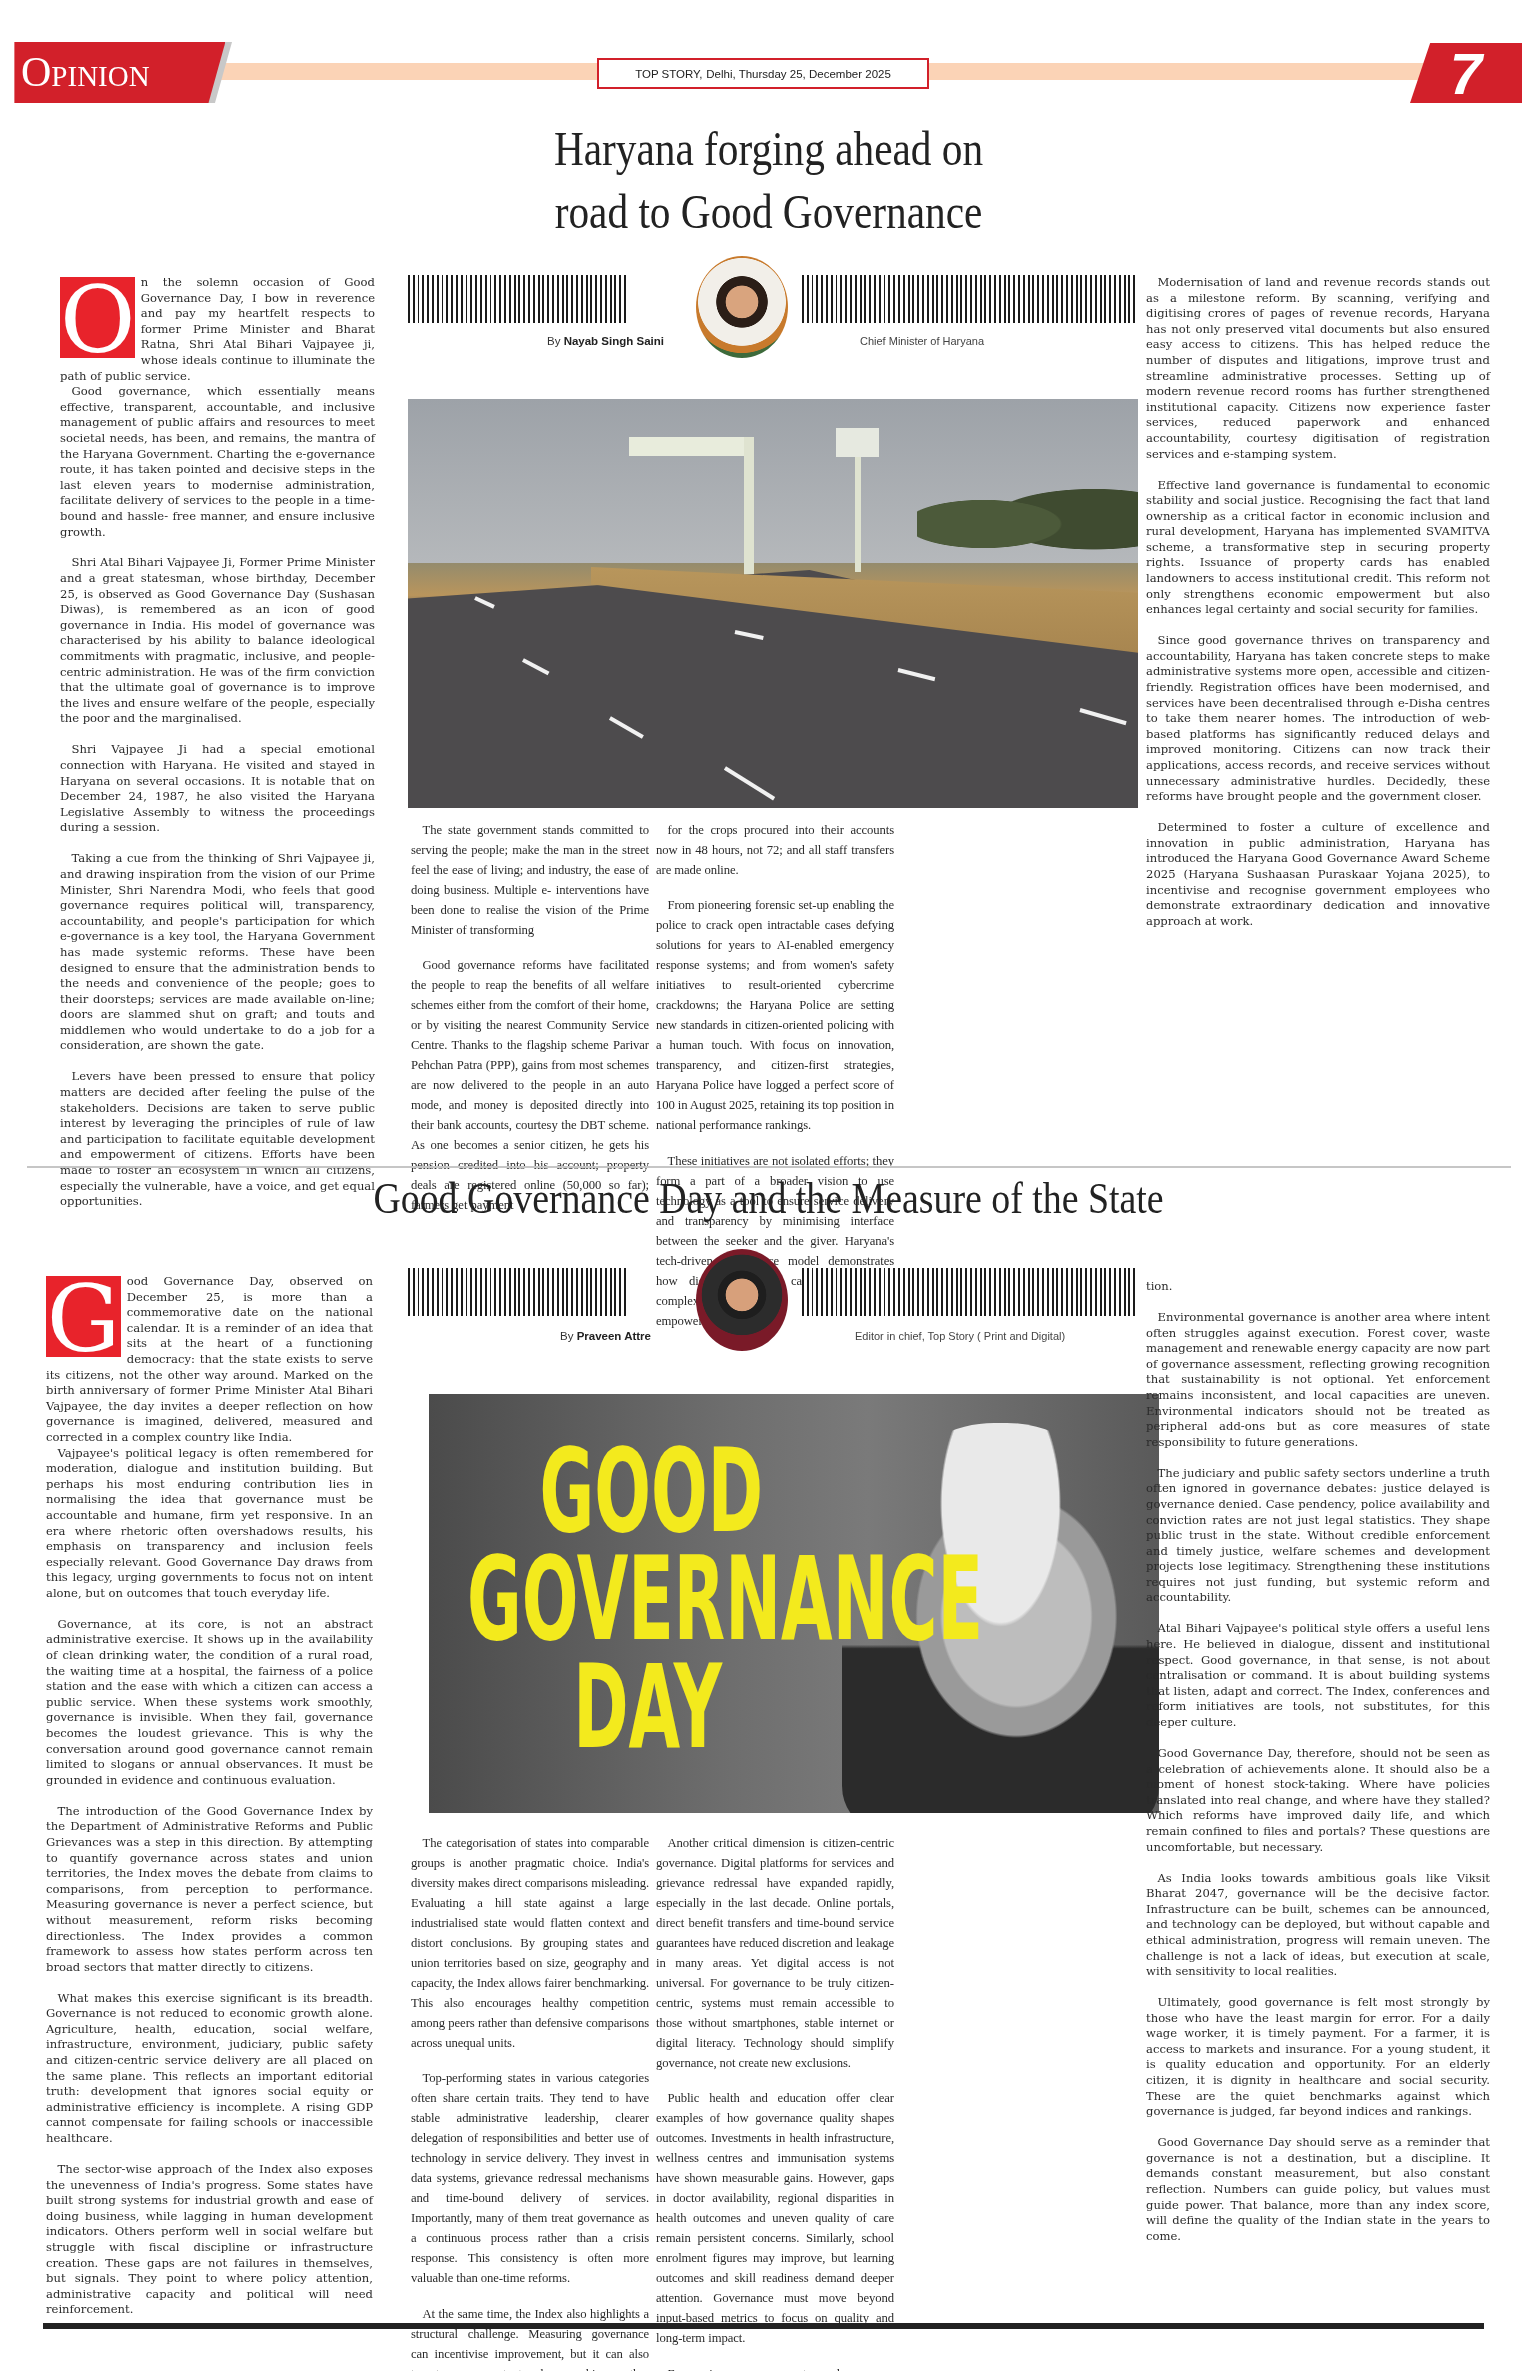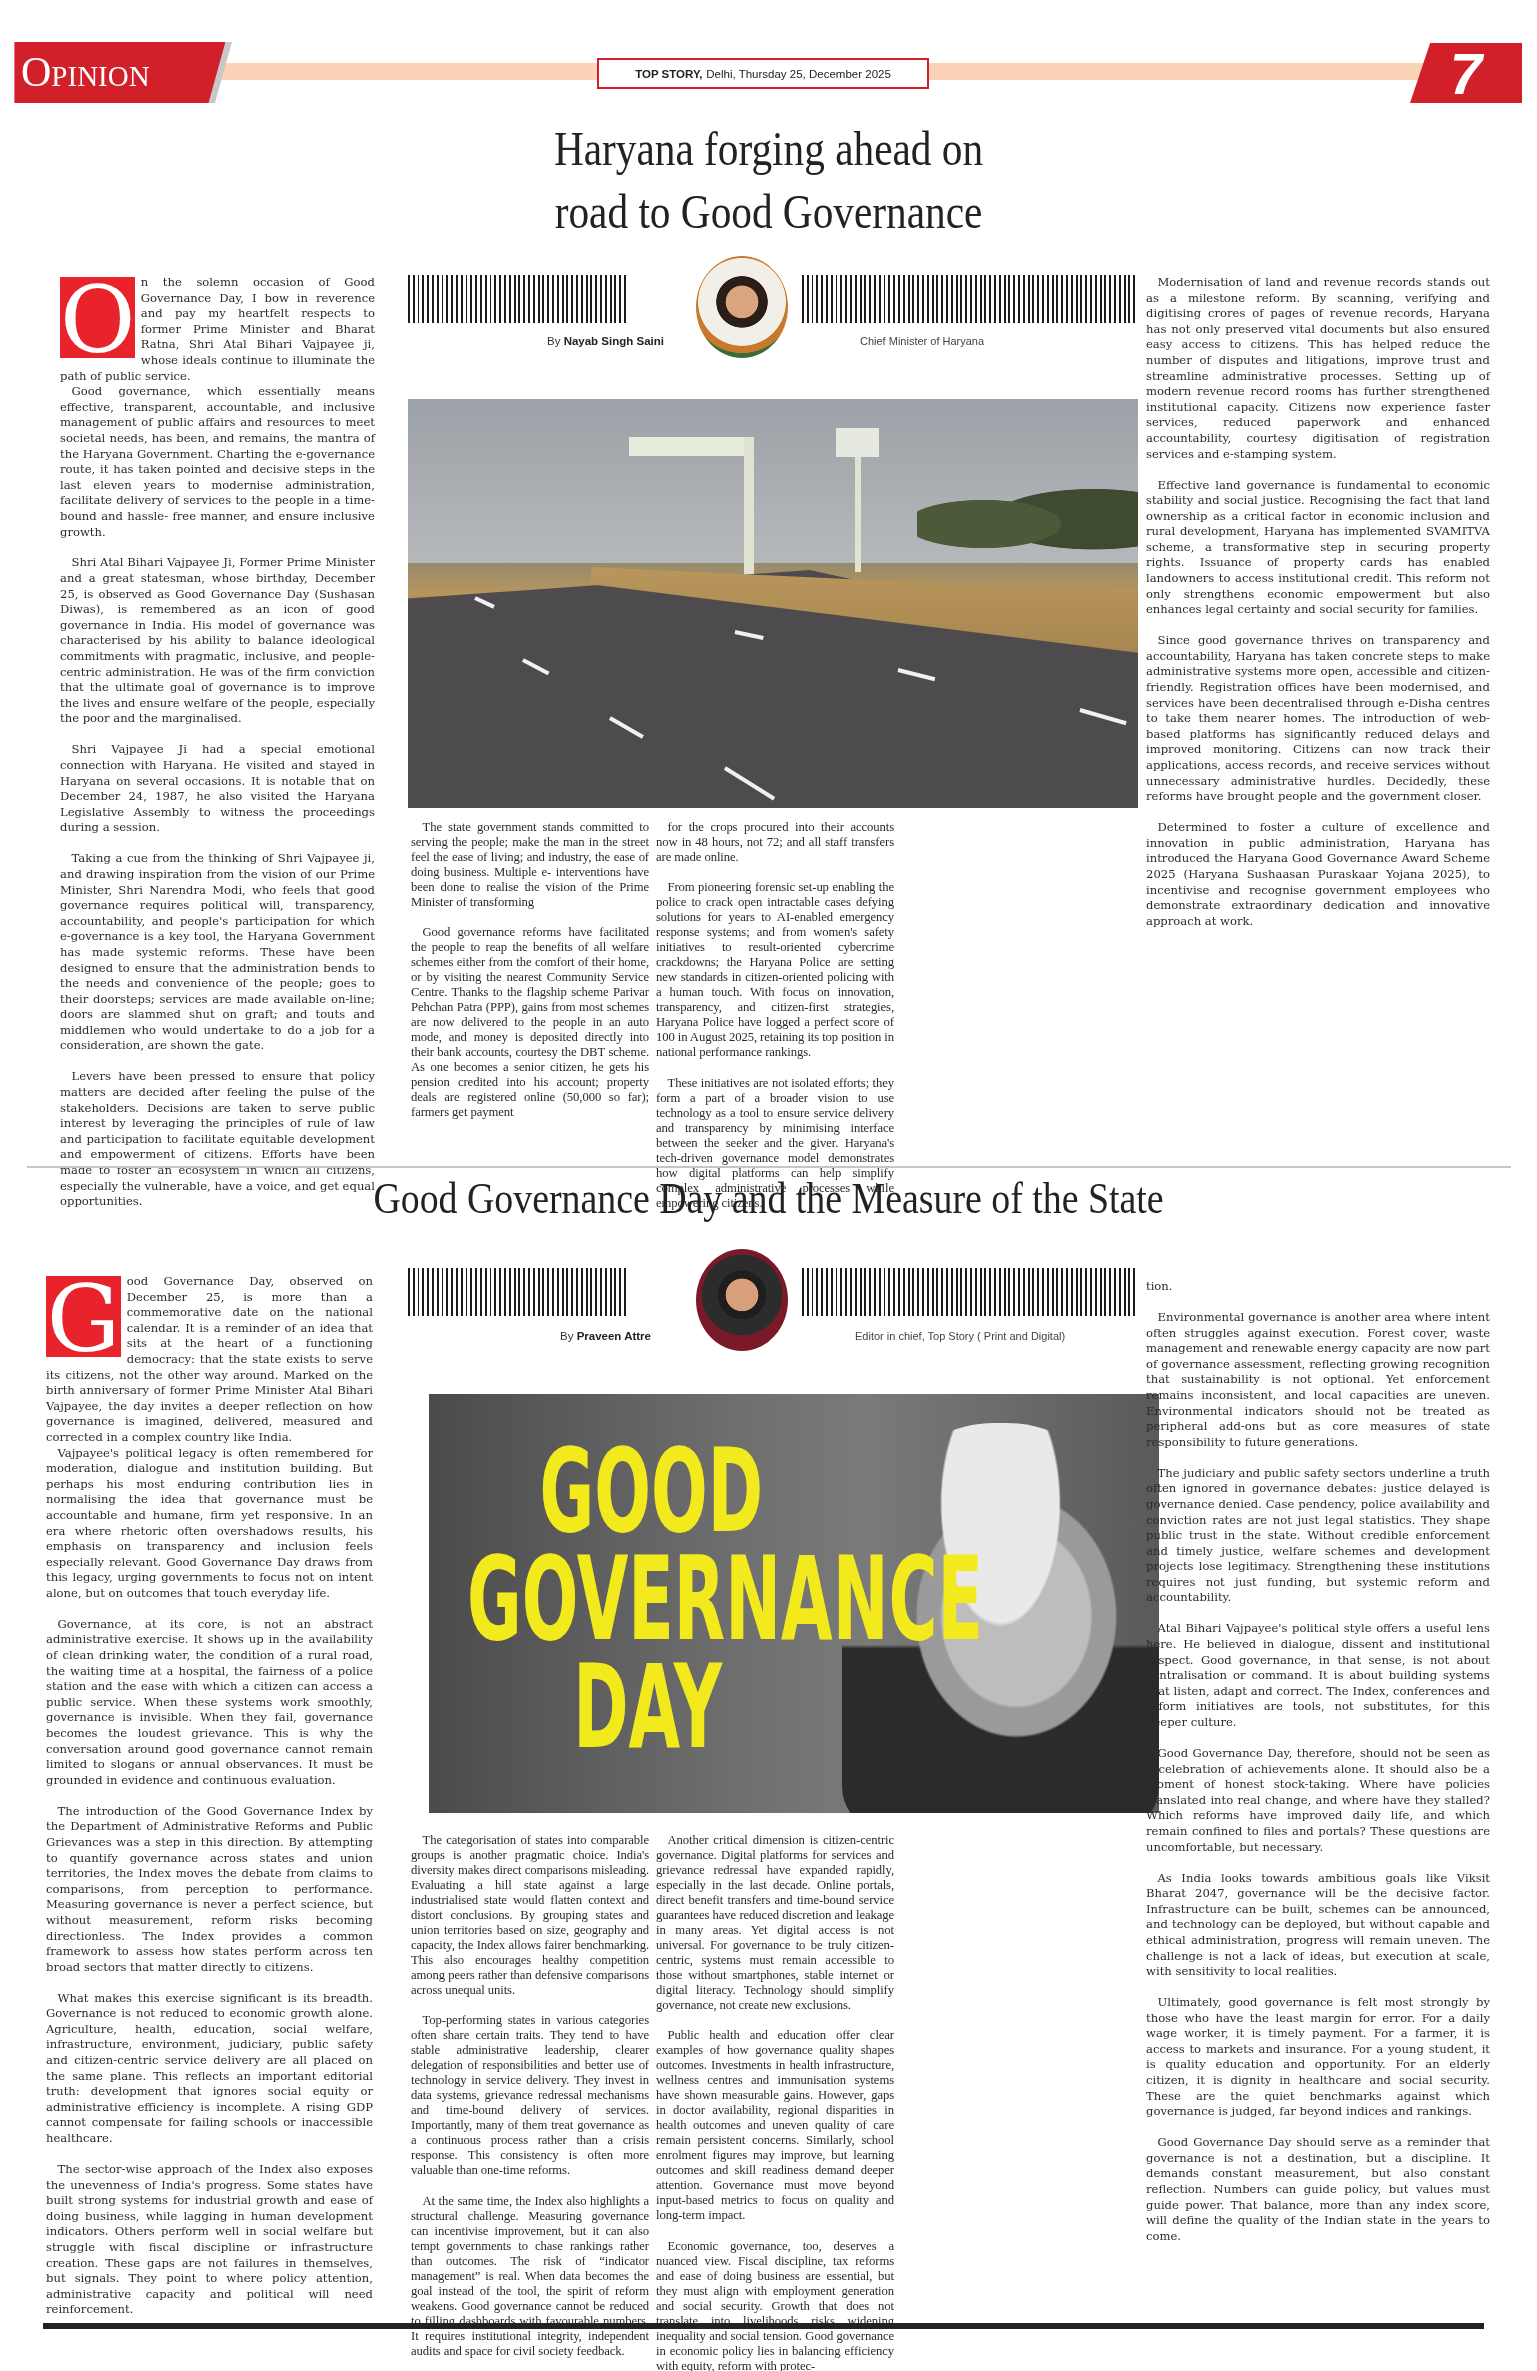--- a/index.html
+++ b/index.html
@@ -13,36 +13,36 @@
     clip-path: polygon(0 0, 100% 0, 92% 100%, 0 100%); box-shadow: 3.8px 0 0 #bbb; }
   .opinion-shadow { position: absolute; left: 19px; top: 42px; width: 213px; height: 61px; background: #c8c8c8;
     clip-path: polygon(0 0, 100% 0, 92% 100%, 0 100%); }
   .opinion-label { position: absolute; left: 21px; top: 48px; font-family: "Liberation Serif", serif; color: #fff;
     font-size: 38px; letter-spacing: 0; line-height: 48px; }
   .opinion-label .big { font-size: 42px; }
   .opinion-label .small { font-size: 29px; }
   .dateline-box { position: absolute; left: 597px; top: 58px; width: 332px; height: 31px; background: #fff;
     border: 2.9px solid #d2202a; display: flex; align-items: center; justify-content: center;
     font-family: "Liberation Sans", sans-serif; font-size: 11.5px; color: #222; }
-  .dateline-box .brand { font-weight: bold; margin-right: 3.8px; }
+  .dateline-box .brand { font-weight: normal; margin-right: 3.8px; }
   .pageno { position: absolute; left: 1410px; top: 43px; width: 112px; height: 60px; background: #d2202a;
     clip-path: polygon(18% 0, 100% 0, 100% 100%, 0 100%); display: flex; align-items: center; justify-content: center;
     font-family: "Liberation Sans", sans-serif; font-weight: bold; font-style: italic; color: #fff; font-size: 58px; }
 
   
   .headline { position: absolute; text-align: center; font-family: "Liberation Serif", serif; color: #222; font-weight: normal; }
   .headline-1 { left: 384px; top: 117px; width: 769px; font-size: 48px; line-height: 63px; transform: scaleX(0.86); }
   .headline-2 { left: 96px; top: 1170px; width: 1345px; font-size: 44px; line-height: 58px; transform: scaleX(0.86); }
 
   
   .col { position: absolute; font-size: 11.6px; line-height: 15.6px; text-align: justify; hyphens: auto; color: #2a2a2a; }
   .col p { text-indent: 11.5px; margin-bottom: 15.4px; }
   .col p.tight { margin-bottom: 0; }
   .col p.first { text-indent: 0; }
-  .col-narrow { font-family: "Liberation Serif", serif; font-size: 12.7px; line-height: 15px; letter-spacing: -0.1px; }
+  .col-narrow { font-family: "Liberation Serif", serif; font-size: 12.7px; line-height: 20px; letter-spacing: -0.1px; }
 
   .dropcap { float: left; width: 75px; height: 81px; background: #e8232b; color: #fff; margin: 1.9px 5.8px 0 0;
     font-family: "DejaVu Serif", serif; font-size: 92px; line-height: 88px; text-align: center; overflow: hidden; }
 
   
   .byline { position: absolute; height: 106px; }
   .barcode { position: absolute; height: 48px; top: 19px;
     background: repeating-linear-gradient(90deg, #1a1a1a 0 1.9px, #fff 1.9px 4.8px); }
   .avatar { position: absolute; width: 92px; height: 102px; border-radius: 50%; overflow: hidden; }
   .avatar-1 { background: radial-gradient(circle at 50% 45%, #d9a47e 0 22%, #2b1e17 23% 35%, #f2efe9 36% 60%, #c87a2c 61% 70%, #3d6a3b 71%); }

